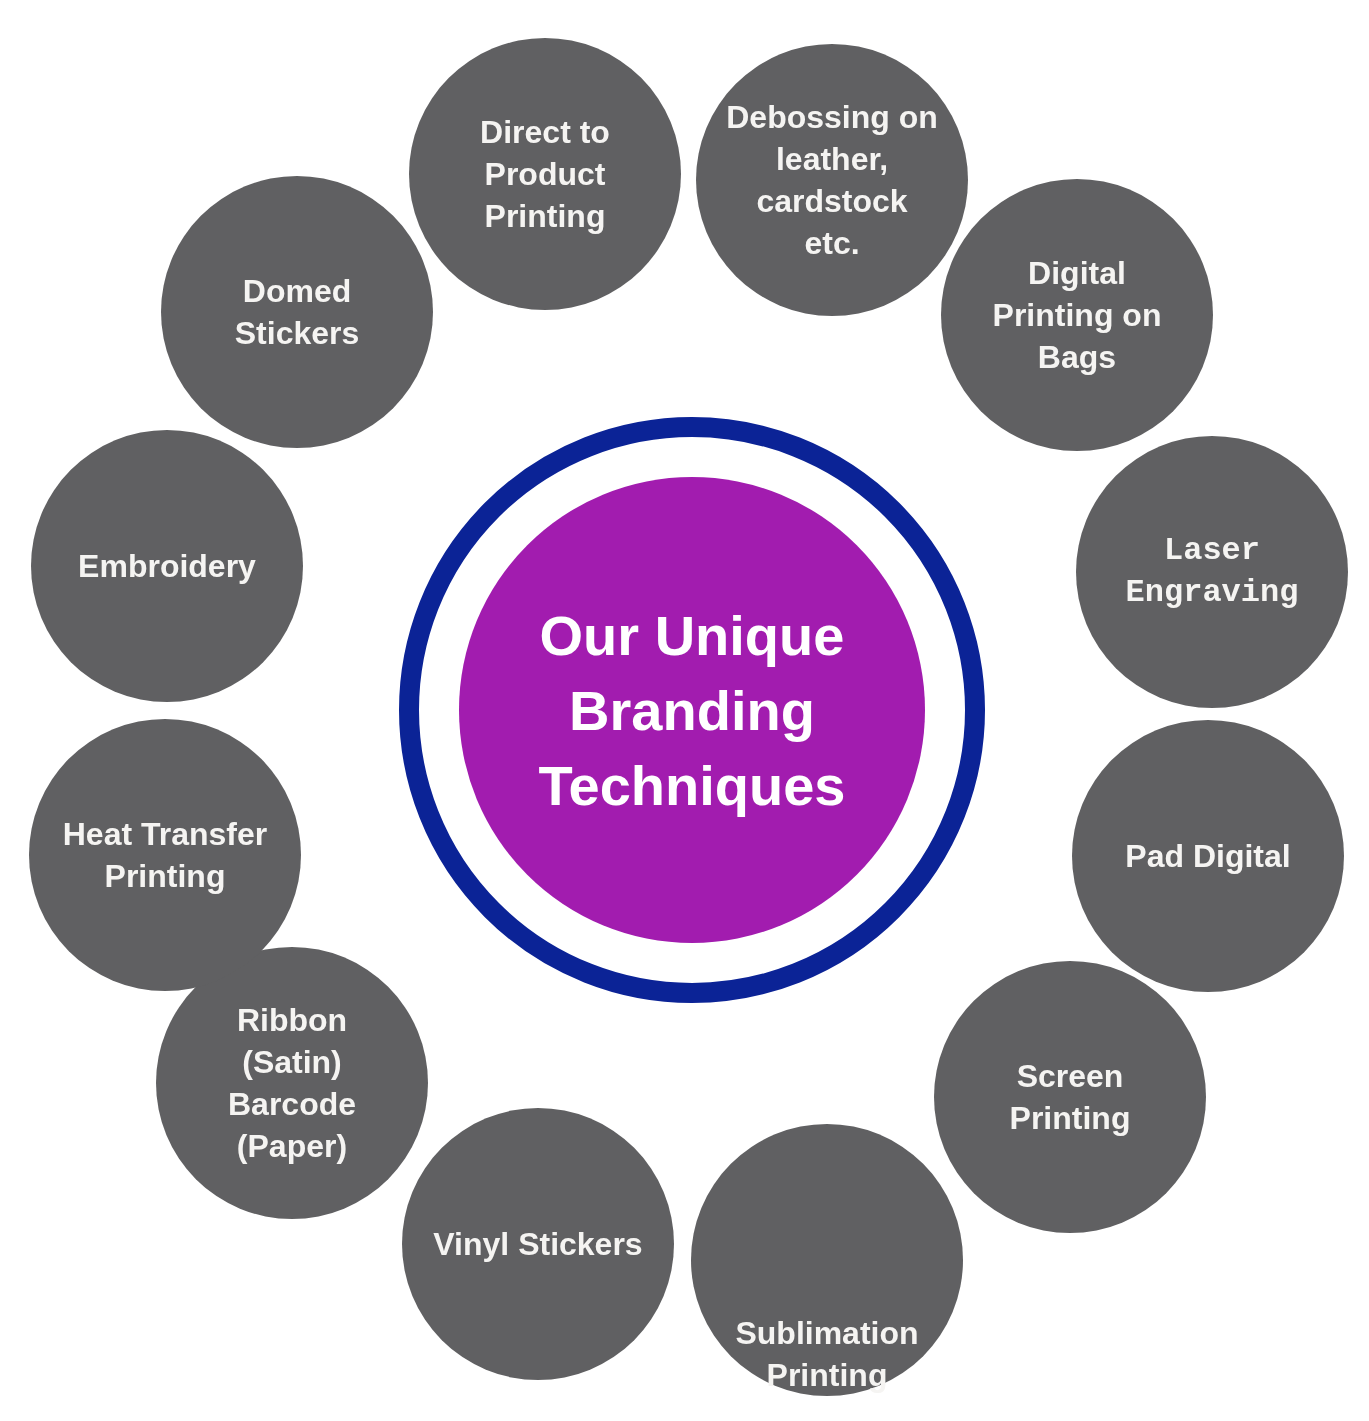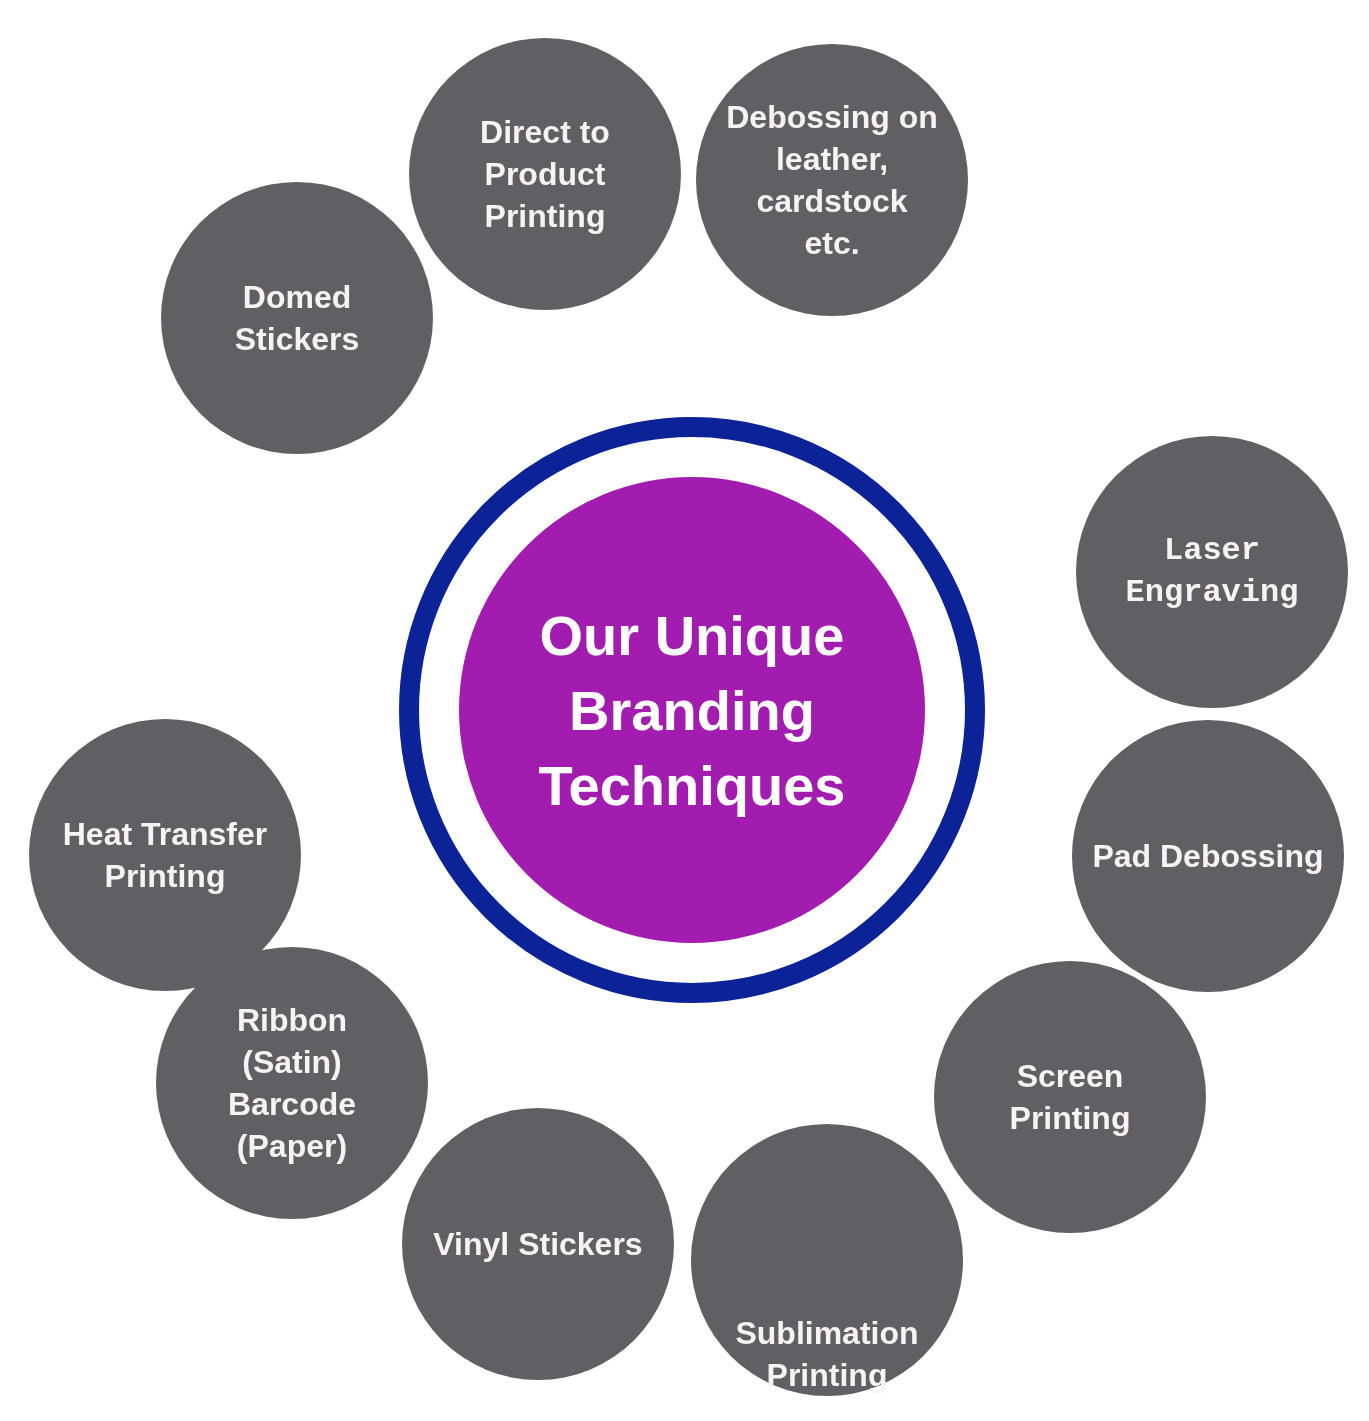--- a/index.html
+++ b/index.html
@@ -40,21 +40,21 @@
   .n1  { left: 696px;  top: 44px;  }   
   .n2  { left: 941px;  top: 179px; }   
   .n3  { left: 1076px; top: 436px; font-family: Liberation Mono, monospace; }   
   .n4  { left: 1072px; top: 720px; }   
   .n5  { left: 934px;  top: 961px; }   
   .n6  { left: 691px;  top: 1124px; align-items: flex-end;}   
   .n7  { left: 402px;  top: 1108px;}   
   .n8  { left: 156px;  top: 947px; align-items: center; }   
   .n9  { left: 29px;   top: 719px; }   
   .n10 { left: 31px;   top: 430px; }   
-  .n11 { left: 161px;  top: 182px; justify-content: center; }   
+  .n11 { left: 161px;  top: 176px; justify-content: center; }   
 
   
   .outer-ring {
     position: absolute;
     left: 399px;
     top: 417px;
     width: 546px;
     height: 546px;
     border: 20px solid #0b2396;
     border-radius: 50%;
@@ -93,28 +93,33 @@
 Printing</span>
   </div>
 
   <div class="node n1">
     <span class="node-label">Debossing on
 leather,
 cardstock
 etc.</span>
   </div>
 
+  <div class="node n2">
+    <span class="node-label">Digital
+Printing on
+Bags</span>
+  </div>
 
   <div class="node n3">
     <span class="node-label">Laser
 Engraving</span>
   </div>
 
   <div class="node n4">
-    <span class="node-label">Pad Debossing</span>
+    <span class="node-label">Pad Digital</span>
   </div>
 
   <div class="node n5">
     <span class="node-label">Screen
 Printing</span>
   </div>
 
   <div class="node n6">
     <span class="node-label">Sublimation
 Printing</span>
@@ -129,20 +134,23 @@
 (Satin)
 Barcode
 (Paper)</span>
   </div>
 
   <div class="node n9">
     <span class="node-label">Heat Transfer
 Printing</span>
   </div>
 
+  <div class="node n10">
+    <span class="node-label">Embroidery</span>
+  </div>
 
   <div class="node n11">
     <span class="node-label">Domed
 Stickers</span>
   </div>
 
   <div class="outer-ring"></div>
 
   <div class="center-circle">
     <span class="center-label">Our Unique

